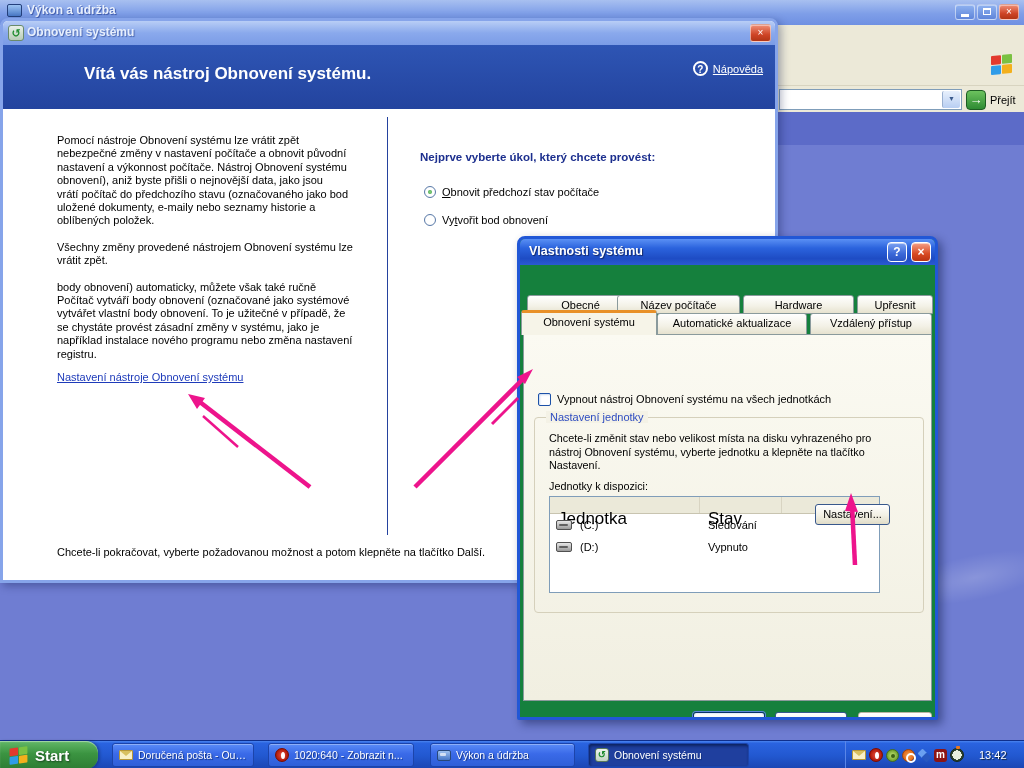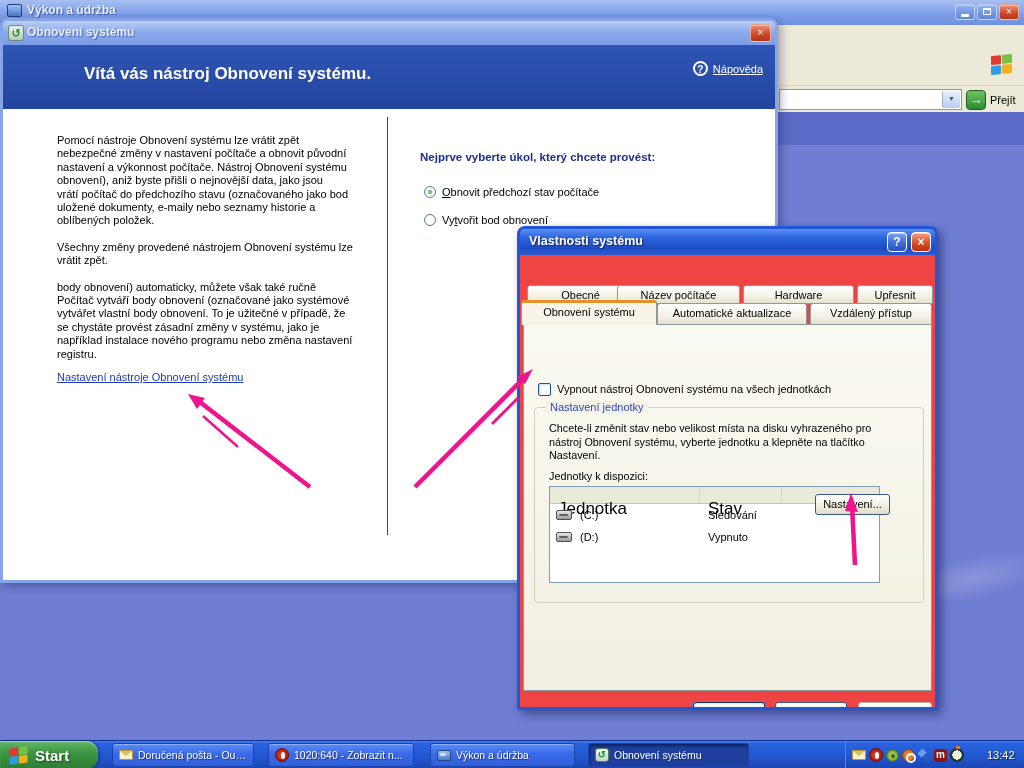--- a/index.html
+++ b/index.html
@@ -61,22 +61,22 @@
   .sr-heading{left:417px;top:42px;font-weight:bold;color:#1c2f8e;font-size:11.5px;white-space:nowrap}
   .radio-row{display:flex;align-items:center;gap:6px}
   .radio{width:12px;height:12px;border:1px solid #5a7aa8;border-radius:50%;background:radial-gradient(#ffffff 55%,#e8eef4);position:relative}
   .radio.sel::after{content:"";position:absolute;left:3px;top:3px;width:4px;height:4px;border-radius:50%;
     background:radial-gradient(#8fd488,#2f9a36)}
   .u{text-decoration:underline}
   .sr-link{left:54px;top:262px;color:#1e3bba;text-decoration:underline;cursor:pointer;white-space:nowrap}
   .sr-footer{left:54px;top:437px;white-space:nowrap}
 
   
-  .dlg{left:517px;top:226px;width:421px;height:484px;border:3px solid #2157d6;border-radius:8px 8px 2px 2px;overflow:hidden;
-    background:#ef4444;box-shadow:4px 4px 10px rgba(5,15,60,.45)}
+  .dlg{left:517px;top:236px;width:421px;height:484px;border:3px solid #2157d6;border-radius:8px 8px 2px 2px;overflow:hidden;
+    background:#15803d;box-shadow:4px 4px 10px rgba(5,15,60,.45)}
   .dlg-titlebar{position:absolute;left:0;top:0;width:100%;height:26px;
     background:linear-gradient(180deg,#5a90f4 0%,#2b63dd 35%,#1e4cc4 75%,#2a5ad0 100%)}
   .dlg-title-text{left:9px;top:5px;font-weight:bold;font-size:12.5px;color:#fff;text-shadow:1px 1px 1px #12276a;white-space:nowrap}
   .dlg-btn{position:absolute;top:3px;width:20px;height:20px;border:1px solid #fff;border-radius:4px;color:#fff;font-weight:bold;
     font-size:12px;line-height:18px;text-align:center}
   .dlg-help{right:28px;background:linear-gradient(#7da3f2,#3a68d8 60%,#2b53c4);box-shadow:inset 0 1px 0 #ffffff88}
   .dlg-close{right:4px;background:linear-gradient(#f4a088,#d84a22 60%,#bb3312);box-shadow:inset 0 1px 0 #ffffff88}
   .dlg-body{position:absolute;left:0;top:26px;width:415px;height:452px}
   .tab{position:absolute;height:19px;line-height:18px;text-align:center;font-size:11px;
     background:linear-gradient(#ffffff,#f3f1e6 60%,#e6e2cf);border:1px solid #8a9a9c;border-radius:3px 3px 0 0;white-space:nowrap;overflow:hidden}
@@ -114,21 +114,21 @@
     background:linear-gradient(180deg,#4a85f0 0%,#2a63e0 8%,#2258d0 55%,#1c46b4 100%);border-top:1px solid #0f2f8c}
   .start-btn{left:0;top:0;width:98px;height:28px;border-radius:0 12px 12px 0;display:flex;align-items:center;gap:6px;padding-left:8px;
     background:linear-gradient(180deg,#63b868 0%,#3b9441 45%,#2e7d33 100%);box-shadow:inset 0 1px 1px #ffffff70,2px 0 3px #00000040}
   .start-label{color:#fff;font-weight:bold;font-size:15px;text-shadow:1px 1px 2px #17441b}
   .start-flag{transform:skewY(-8deg) scale(.85)}
   .task-btn{top:2px;height:24px;border-radius:3px;display:flex;align-items:center;gap:5px;padding:0 6px;overflow:hidden;
     background:linear-gradient(#5a8cf8,#3a6ae8 45%,#2f5fd8);border:1px solid #1c44aa;box-shadow:inset 0 1px 0 #ffffff50}
   .task-btn.pressed{background:#1f3f9e;box-shadow:inset 1px 2px 3px #0c2360}
   .tlabel{color:#fff;font-size:10.5px;white-space:nowrap;overflow:hidden;text-overflow:ellipsis;text-shadow:1px 1px 1px #12307c}
   .tray{left:845px;top:0;width:179px;height:28px;display:flex;align-items:center;gap:3px;padding-left:6px;border-left:1px solid #5a86e8}
-  .tray-clock{color:#fff;font-size:11px;margin-left:20px;text-shadow:1px 1px 1px #123}
+  .tray-clock{color:#fff;font-size:11px;margin-left:12px;text-shadow:1px 1px 1px #123}
   
   .env{width:14px;height:10px;background:#f8f0c8;border:1px solid #b89838;border-radius:1px;position:relative}
   .env::after{content:"";position:absolute;left:0;top:0;border-left:6px solid transparent;border-right:6px solid transparent;border-top:5px solid #d8c060}
   .red-o{width:14px;height:14px;border-radius:50%;background:radial-gradient(#e85040,#b01808 70%);border:1px solid #7a0c00;position:relative}
   .red-o::after{content:"";position:absolute;left:4.5px;top:3px;width:4px;height:7px;background:#fff;border-radius:50%}
   .perf-ic{width:14px;height:11px;background:linear-gradient(#9cc0f0,#4878c8);border:1px solid #28487a;border-radius:2px;position:relative}
   .perf-ic::after{content:"";position:absolute;left:2px;top:2px;width:6px;height:3px;background:#ffffffa8;border-radius:1px}
   .sysres-ic{width:14px;height:14px;background:linear-gradient(#eef4ee,#c2d4c2);border:1px solid #5a7a5a;border-radius:3px;
     color:#1c8a2c;font-weight:bold;font-size:10px;line-height:12px;text-align:center}
   .green-flower{width:13px;height:13px;border-radius:50%;background:radial-gradient(#c8e878,#6a9c28 75%);border:1px solid #44701a;position:relative}
@@ -213,20 +213,21 @@
       <div class="a sr-heading">Nejprve vyberte úkol, který chcete provést:</div>
       <div class="a radio-row" style="left:421px;top:77px">
         <span class="radio sel"></span>
         <span><span></span><span class="u">O</span><span>bnovit předchozí stav počítače</span></span>
       </div>
       <div class="a radio-row" style="left:421px;top:105px">
         <span class="radio"></span>
         <span><span>Vy</span><span class="u">t</span><span>vořit bod obnovení</span></span>
       </div>
       <div class="a sr-link">Nastavení nástroje Obnovení systému</div>
+      <div class="a sr-footer">Chcete-li pokračovat, vyberte požadovanou možnost a potom klepněte na tlačítko Další.</div>
     </div>
   </div>
 
   <div class="a dlg" style="z-index:5">
     <div class="dlg-titlebar">
       <span class="a dlg-title-text">Vlastnosti systému</span>
       <span class="dlg-btn dlg-help">?</span>
       <span class="dlg-btn dlg-close">×</span>
     </div>
     <div class="dlg-body">

